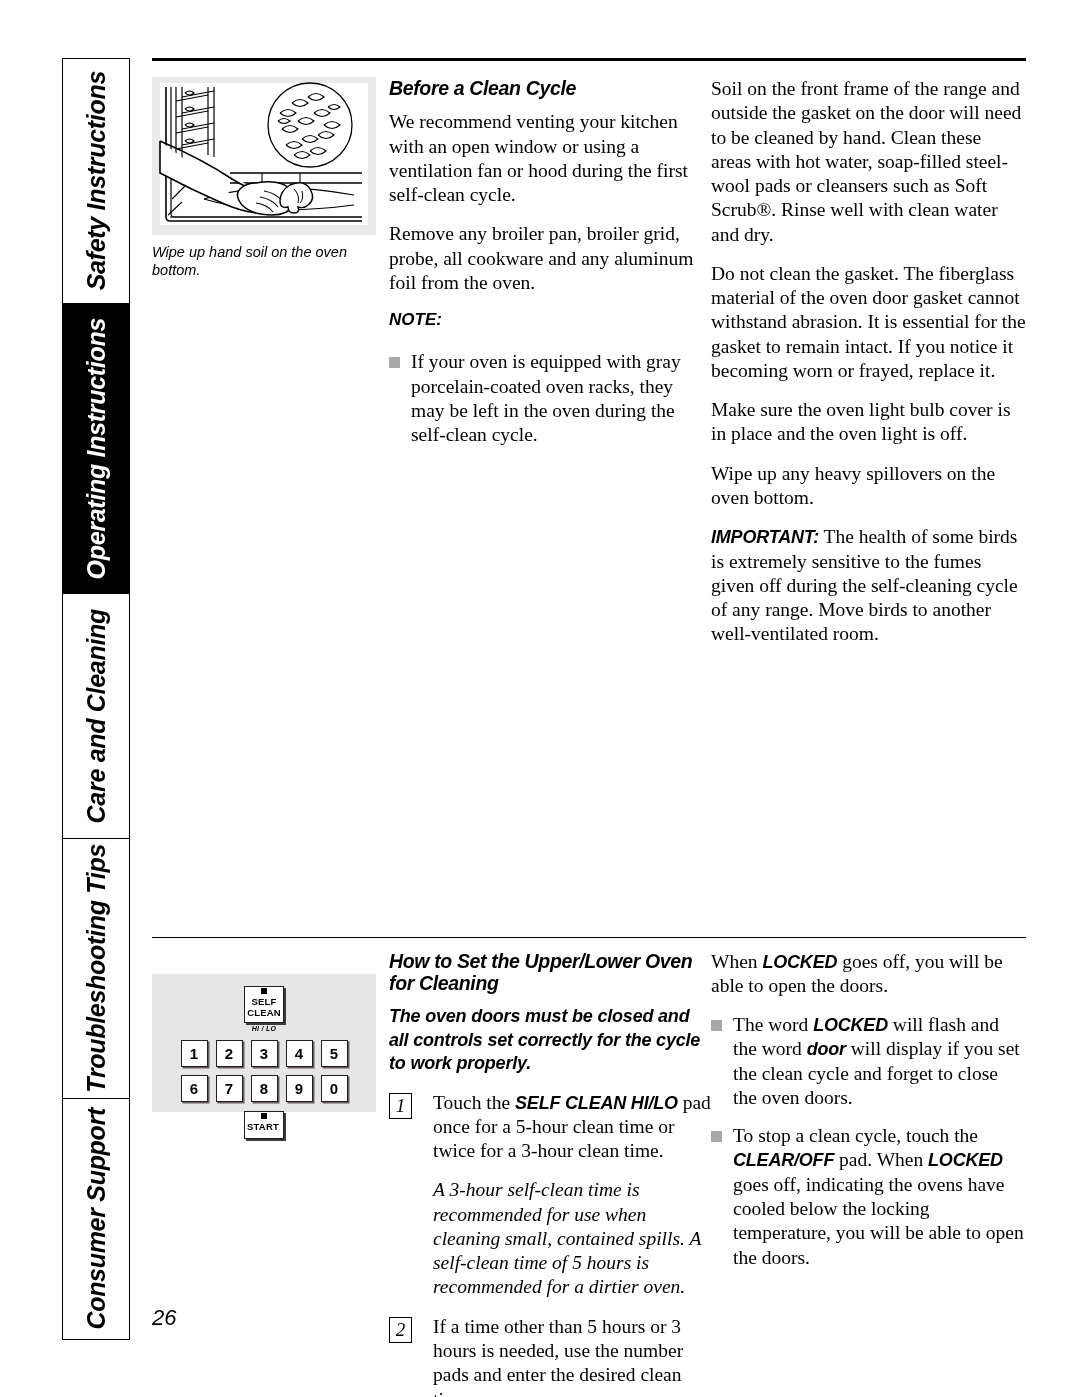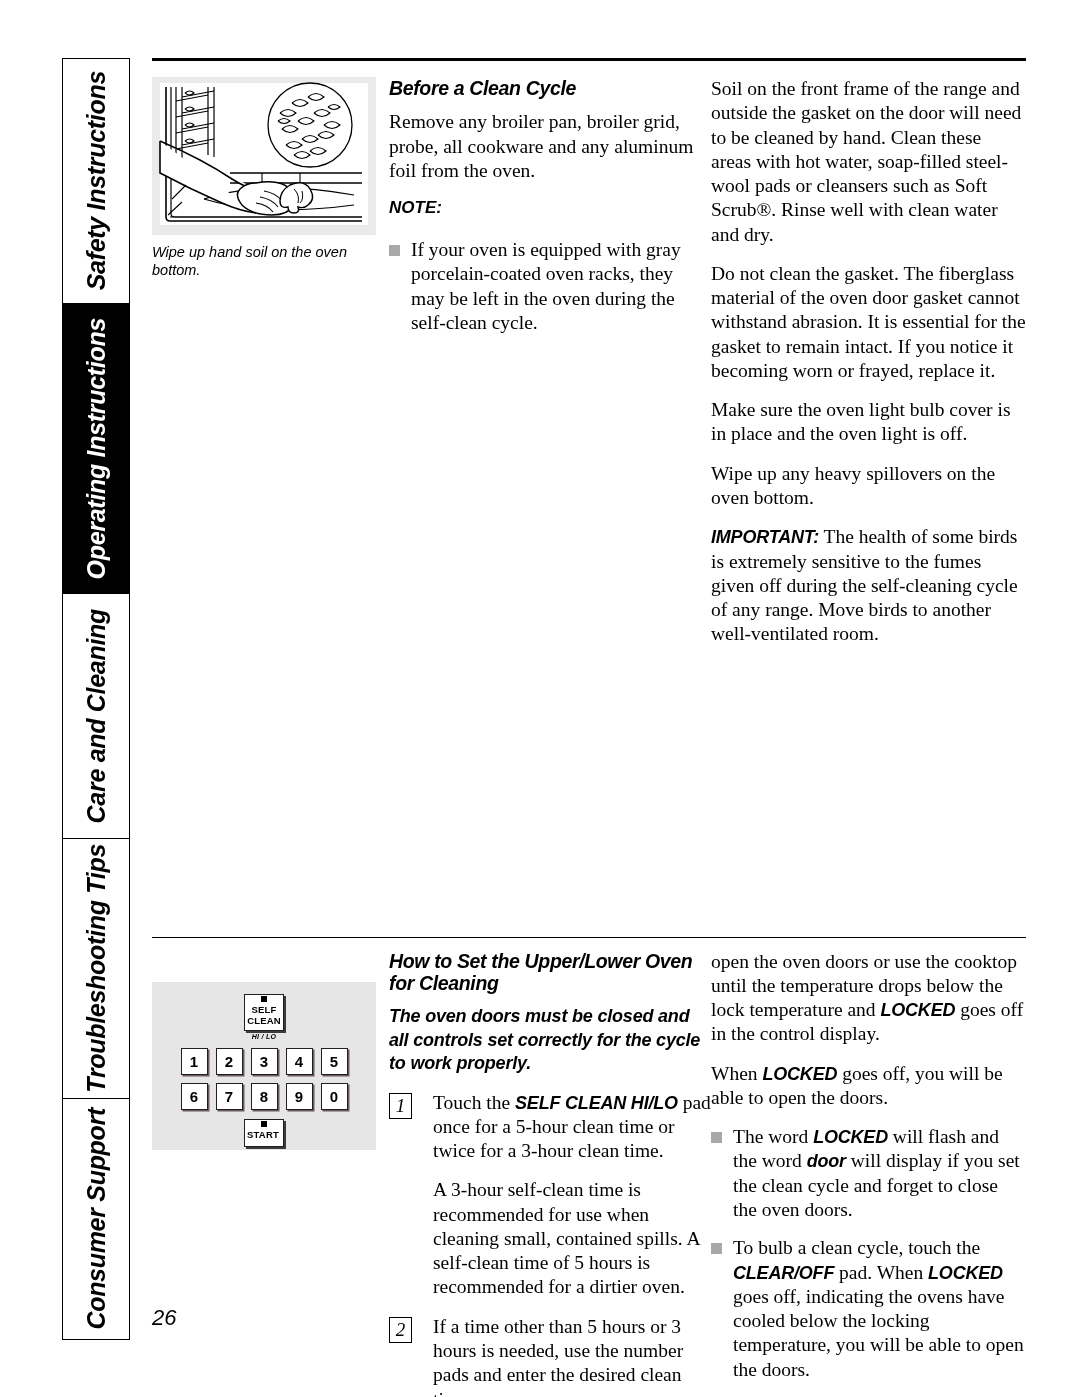--- a/index.html
+++ b/index.html
@@ -156,21 +156,21 @@
     width: 21px;
     height: 24px;
     border: 1.5px solid #000;
     font-family: "Liberation Serif", serif;
     font-style: italic;
     font-size: 19px;
     line-height: 24px;
     text-align: center;
   }
   .step p { margin: 0; font-size: 19.5px; line-height: 1.245; }
-  .cont { padding-left: 44px; margin-bottom: 15px; }
+  .cont { padding-left: 44px; margin-bottom: 15px; font-style: italic; }
   .cont p { margin: 0; font-size: 19.5px; line-height: 1.245; }
 
   
   .figure-box {
     width: 224px;
     height: 158px;
     background: #eaeaea;
     position: relative;
     overflow: hidden;
   }
@@ -179,24 +179,24 @@
     font-style: italic;
     font-size: 14.5px;
     line-height: 1.25;
     margin-top: 8px;
     color: #000;
   }
 
   
   .keypad-panel {
     width: 224px;
-    height: 168px;
+    height: 138px;
     background: #e6e6e6;
     position: relative;
-    margin-top: 32px;
+    margin-top: 24px;
   }
   .kp-inner {
     position: absolute;
     left: 0; right: 0; top: 12px;
     display: flex;
     flex-direction: column;
     align-items: center;
   }
   .kp-key {
     border: 1.5px solid #231f20;
@@ -367,20 +367,21 @@
           <path d="M18 140 L210 140" stroke="#000" stroke-width="1.2" fill="none"></path>
           <path d="M30 125 L16 138" stroke="#000" stroke-width="1.1"></path>
           <path d="M34 108 L20 122" stroke="#000" stroke-width="1.1"></path>
         </svg>
       </div>
       <div class="fig-caption">Wipe up hand soil on the oven bottom.</div>
     </div>
 
     <div class="col-mid">
       <h2 class="sec-head">Before a Clean Cycle</h2>
+      <p class="body">We recommend venting your kitchen with an open window or using a ventilation fan or hood during the first self-clean cycle.</p>
       <p class="body">Remove any broiler pan, broiler grid, probe, all cookware and any aluminum foil from the oven.</p>
       <div class="note-head">NOTE:</div>
       <ul class="sqlist">
         <li>
           <span class="bullet-sq"></span>
         </li>
         <li>
           <span class="bullet-sq"></span>
           <span>If your oven is equipped with gray porcelain-coated oven racks, they may be left in the oven during the self-clean cycle.</span>
         </li>
@@ -449,32 +450,31 @@
       </div>
 
       <div class="step">
         <div class="numbox">2</div>
         <p>If a time other than 5 hours or 3 hours is needed, use the number pads and enter the desired clean time.</p>
       </div>
 
     </div>
 
     <div class="col-right">
-      <p class="body"><span>open the oven doors or use the cooktop until the temperature drops below the lock temperature and </span><span class="label-bold">LOCKED</span><span> goes off in the control display.</span></p>
 
       <p class="body"><span>When </span><span class="label-bold">LOCKED</span><span> goes off, you will be able to open the doors.</span></p>
 
       <ul class="sqlist" style="margin-bottom:15px;">
         <li>
           <span class="bullet-sq"></span>
           <span>The word </span><span class="label-bold">LOCKED</span><span> will flash and the word </span><span class="label-bold">door</span><span> will display if you set the clean cycle and forget to close the oven doors.</span>
         </li>
         <li>
           <span class="bullet-sq"></span>
-          <span>To bulb a clean cycle, touch the </span><span class="label-bold">CLEAR/OFF</span><span> pad. When </span><span class="label-bold">LOCKED</span><span> goes off, indicating the ovens have cooled below the locking temperature, you will be able to open the doors.</span>
+          <span>To stop a clean cycle, touch the </span><span class="label-bold">CLEAR/OFF</span><span> pad. When </span><span class="label-bold">LOCKED</span><span> goes off, indicating the ovens have cooled below the locking temperature, you will be able to open the doors.</span>
         </li>
       </ul>
 
     </div>
   </div>
 
 </div>
 
 <div id="page-number">26</div>
 

